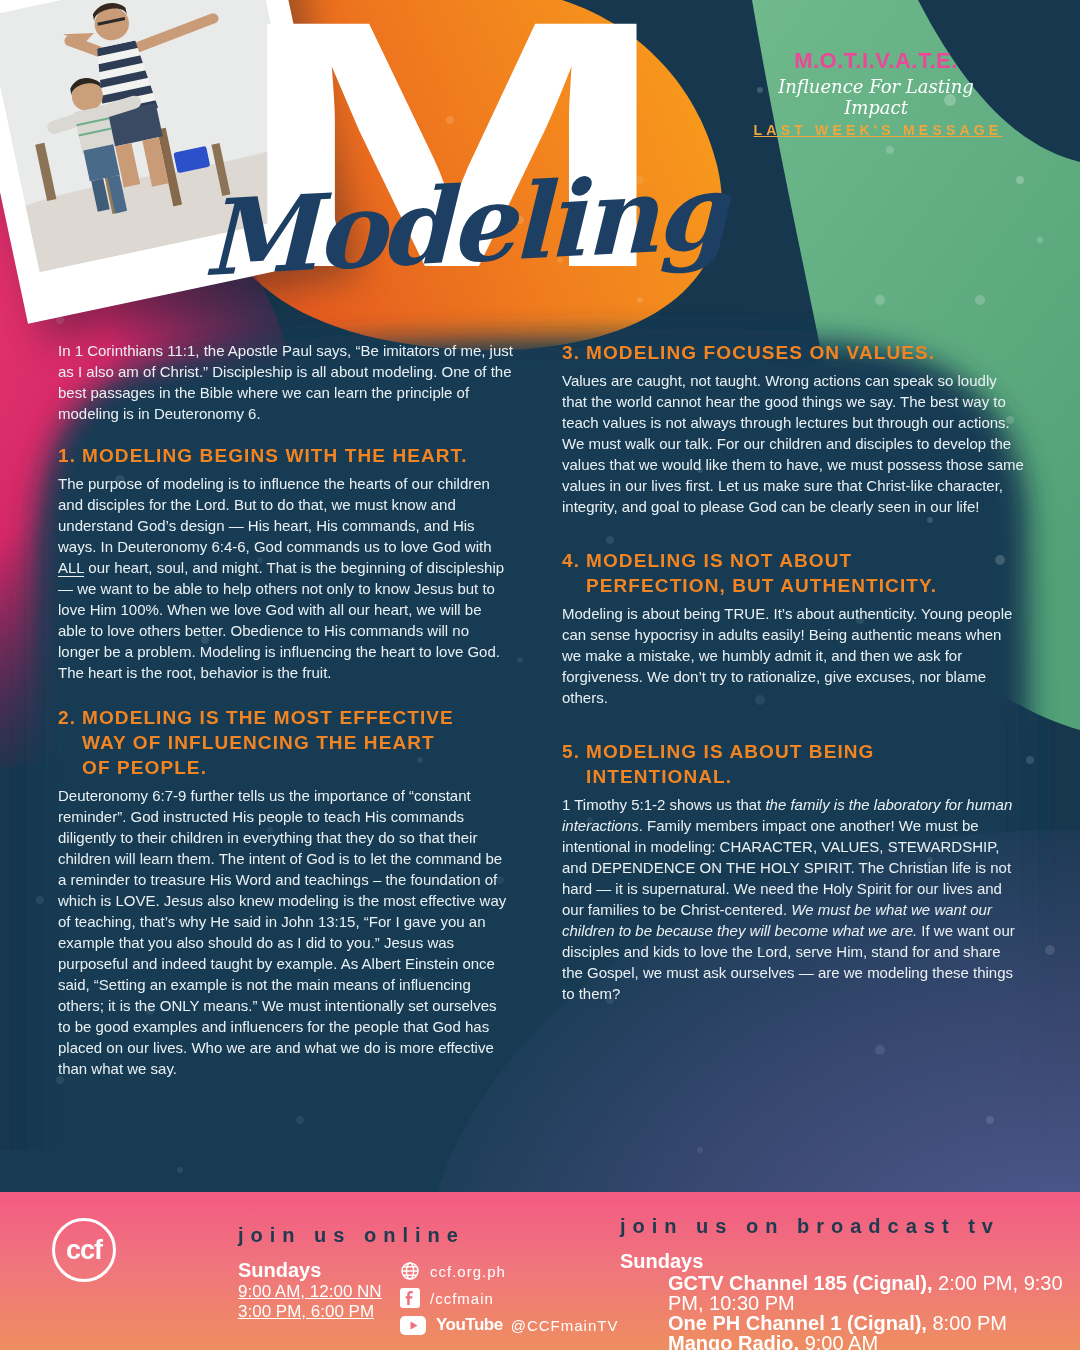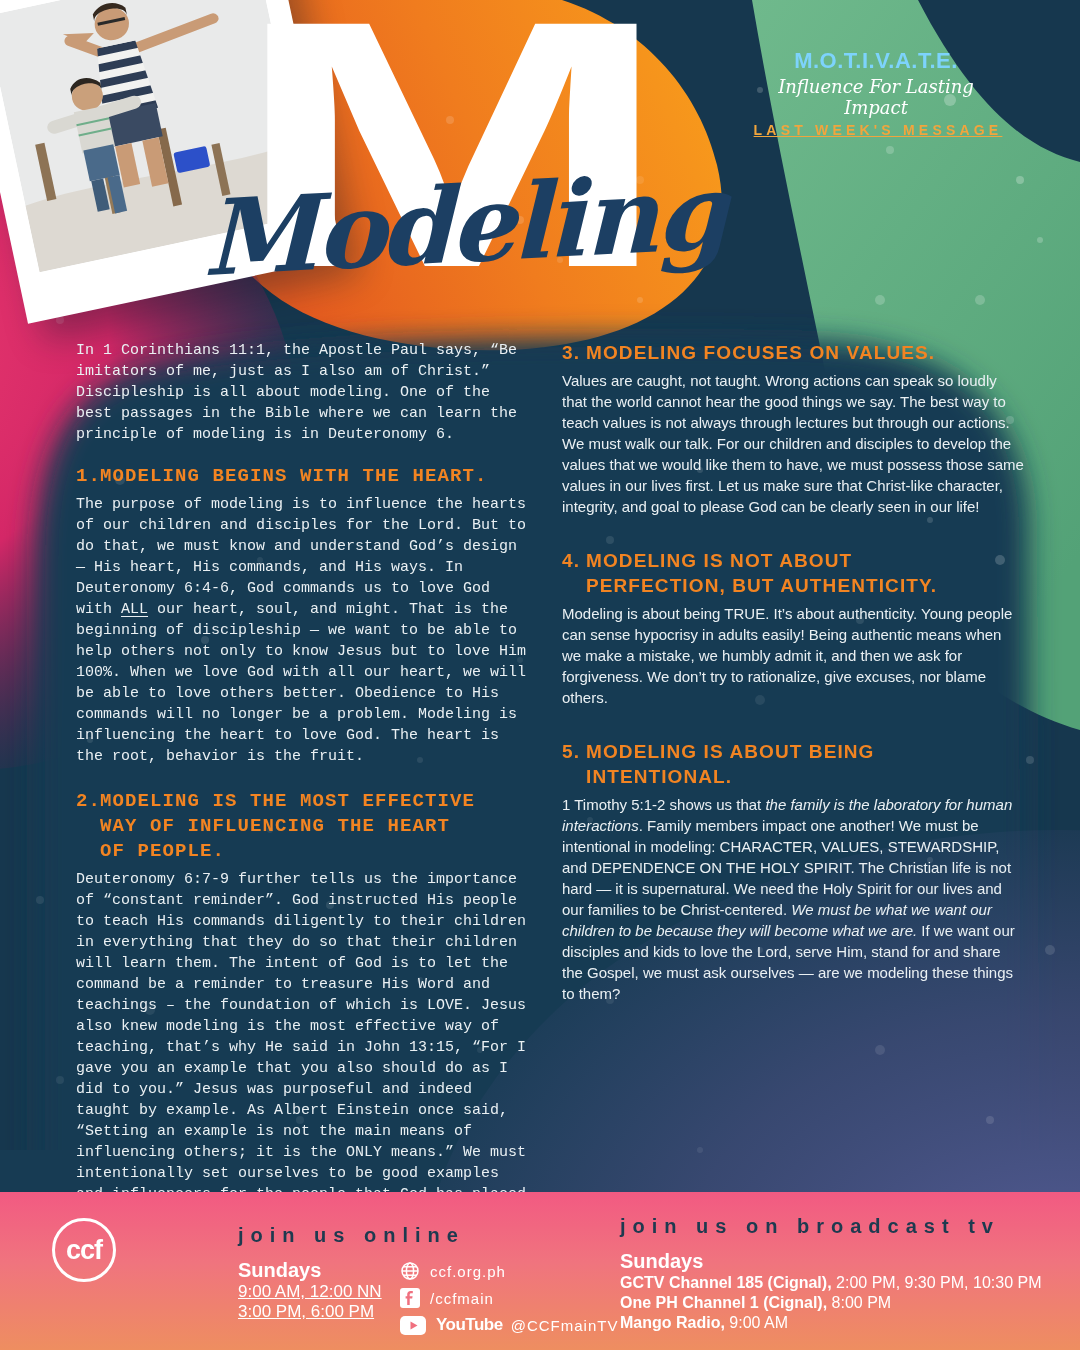--- a/index.html
+++ b/index.html
@@ -19,29 +19,29 @@
   .bigM{position:absolute;left:232px;top:-32px;z-index:4;color:#FFFFFF;
         font-weight:bold;font-size:352px;line-height:352px;
         transform:scaleX(1.5);transform-origin:0 0;letter-spacing:0;}
   .scriptTitle{position:absolute;left:212px;top:168px;z-index:5;color:#1C3F63;
         font-family:"DejaVu Serif",serif;font-style:italic;font-weight:bold;
         font-size:104px;line-height:1.1;letter-spacing:-4px;
         transform:rotate(-3deg) skewX(-6deg);}
 
   
   .brand{position:absolute;right:74px;top:48px;z-index:6;text-align:center;width:260px;}
-  .brand-name{color:#7dd3fc;font-weight:bold;font-size:22px;letter-spacing:.5px;}
+  .brand-name{color:#ec4899;font-weight:bold;font-size:22px;letter-spacing:.5px;}
   .brand-tag{color:#fff;font-family:"DejaVu Serif",serif;font-style:italic;
              font-size:18px;margin-top:2px;letter-spacing:0;}
   .kicker{position:absolute;right:72px;top:122px;z-index:6;color:#F1A53D;
           font-weight:bold;font-size:14px;letter-spacing:4.2px;width:260px;text-align:center;text-decoration:underline;}
 
   
   .col{position:absolute;top:340px;z-index:6;color:#EAF0F3;font-size:15px;line-height:21px;}
-  .col-left{left:76px;width:455px;font-family:Liberation Mono, monospace;}
+  .col-left{left:58px;width:455px;}
   .col-right{left:562px;width:462px;}
   .para{margin:0;}
   .para i{font-style:italic;}
   .para u{text-underline-offset:3px;}
   .sec-h{display:flex;color:#F28422;font-weight:bold;font-size:19px;
          line-height:25px;letter-spacing:1.1px;}
   .h-num{flex:none;width:24px;}
   .h-text{flex:1;}
   .mt-lg{margin-top:19px;}
   .mt-sec{margin-top:22px;}
@@ -60,21 +60,21 @@
   .f-broadcast{position:absolute;left:620px;top:23px;}
   .f-day{color:#fff;font-weight:bold;font-size:20px;margin-top:12px;}
   .f-time{color:#fff;font-size:17px;line-height:20px;text-decoration:underline;}
   .f-cols{display:flex;}
   .f-times{width:162px;}
   .f-links{margin-top:14px;}
   .f-link{display:flex;align-items:center;color:#fff;font-size:15px;
           letter-spacing:1px;margin-bottom:7px;}
   .f-link .icn{margin-right:10px;display:inline-flex;}
   .yt-word{font-weight:bold;font-size:17px;letter-spacing:-.5px;margin-right:8px;}
-  .f-row{color:#fff;font-size:16px;line-height:20px;}
+  .f-row{color:#fff;font-size:20px;line-height:20px;margin-left:48px;}
   .f-row b{font-weight:bold;}
 </style>
 </head>
 <body>
 
 <div id="canvas">
 
   <svg class="bg" width="1080" height="1350" viewBox="0 0 1080 1350">
     <defs>
       <linearGradient id="gGreen" x1="0" y1="0" x2="0.6" y2="1">

